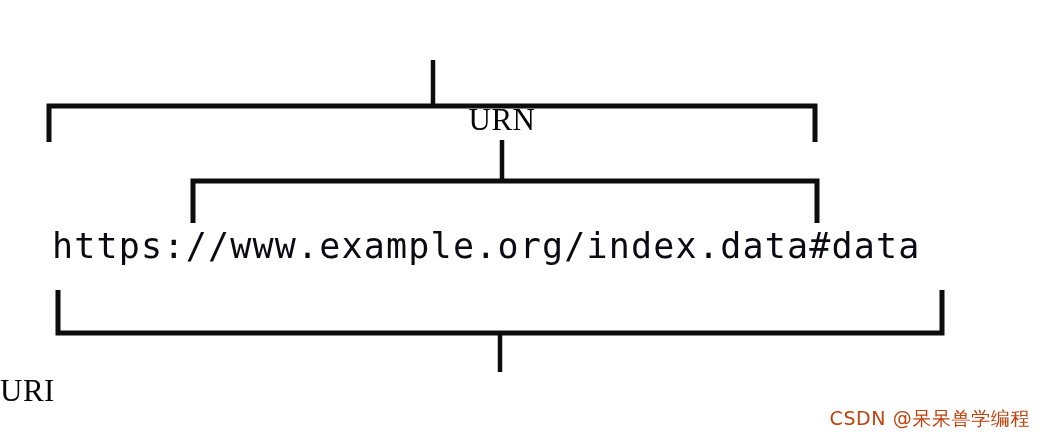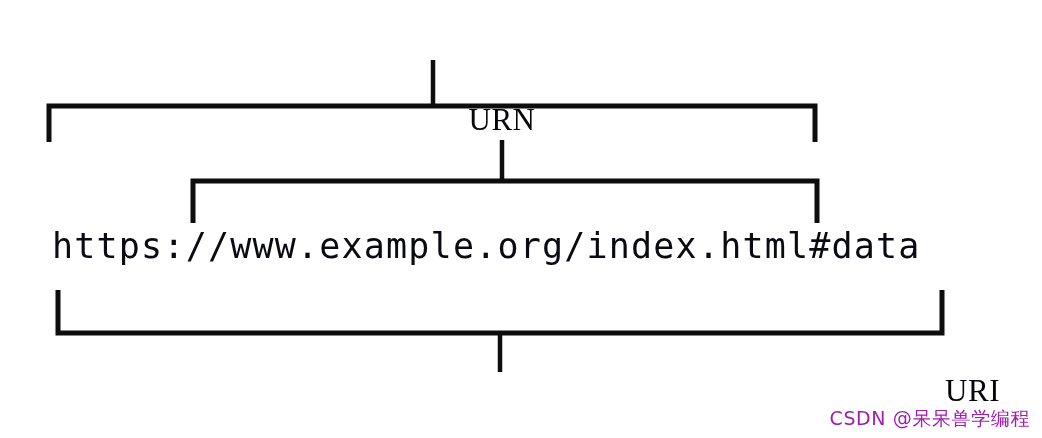--- a/index.html
+++ b/index.html
@@ -59,40 +59,40 @@
   #label-urn {
     left: 0;
     top: 104px;
     width: 1004px;
     text-align: center;
   }
   #label-uri {
     left: 0;
     top: 375px;
     width: 1000px;
-    text-align: right;
+    text-align: left;
   }
   #url-string {
     position: absolute;
     left: 52px;
     top: 229px;
     font-family: "DejaVu Sans Mono", "Liberation Mono", monospace;
     font-size: 35px;
     line-height: 1;
     letter-spacing: 1.2px;
     color: #0a0a12;
     white-space: pre;
   }
   #watermark {
     position: absolute;
     right: 12px;
     bottom: 6px;
     font-family: "DejaVu Sans", "Liberation Sans", sans-serif;
     font-size: 19px;
-    color: #a21caf;
+    color: #c2410c;
     letter-spacing: 0.6px;
     white-space: nowrap;
     user-select: none;
   }
 </style>
 </head>
 <body>
 
 <div id="diagram-root">
 
@@ -107,19 +107,19 @@
     <path class="bracket-line" d="M 193 223 L 193 181 L 817 181 L 817 223"></path>
 
     <path class="bracket-line" d="M 58 290 L 58 333 L 942 333 L 942 290"></path>
 
     <line class="stem-line" x1="500" y1="333" x2="500" y2="372"></line>
   </svg>
 
 
   <div class="label" id="label-urn">URN</div>
 
-  <div id="url-string">https://www.example.org/index.html#data</div>
+  <div id="url-string">https://www.example.org/index.data#data</div>
 
   <div class="label" id="label-uri">URI</div>
 
   <div id="watermark">CSDN @呆呆兽学编程</div>
 
 </div>
 
 </body></html>

